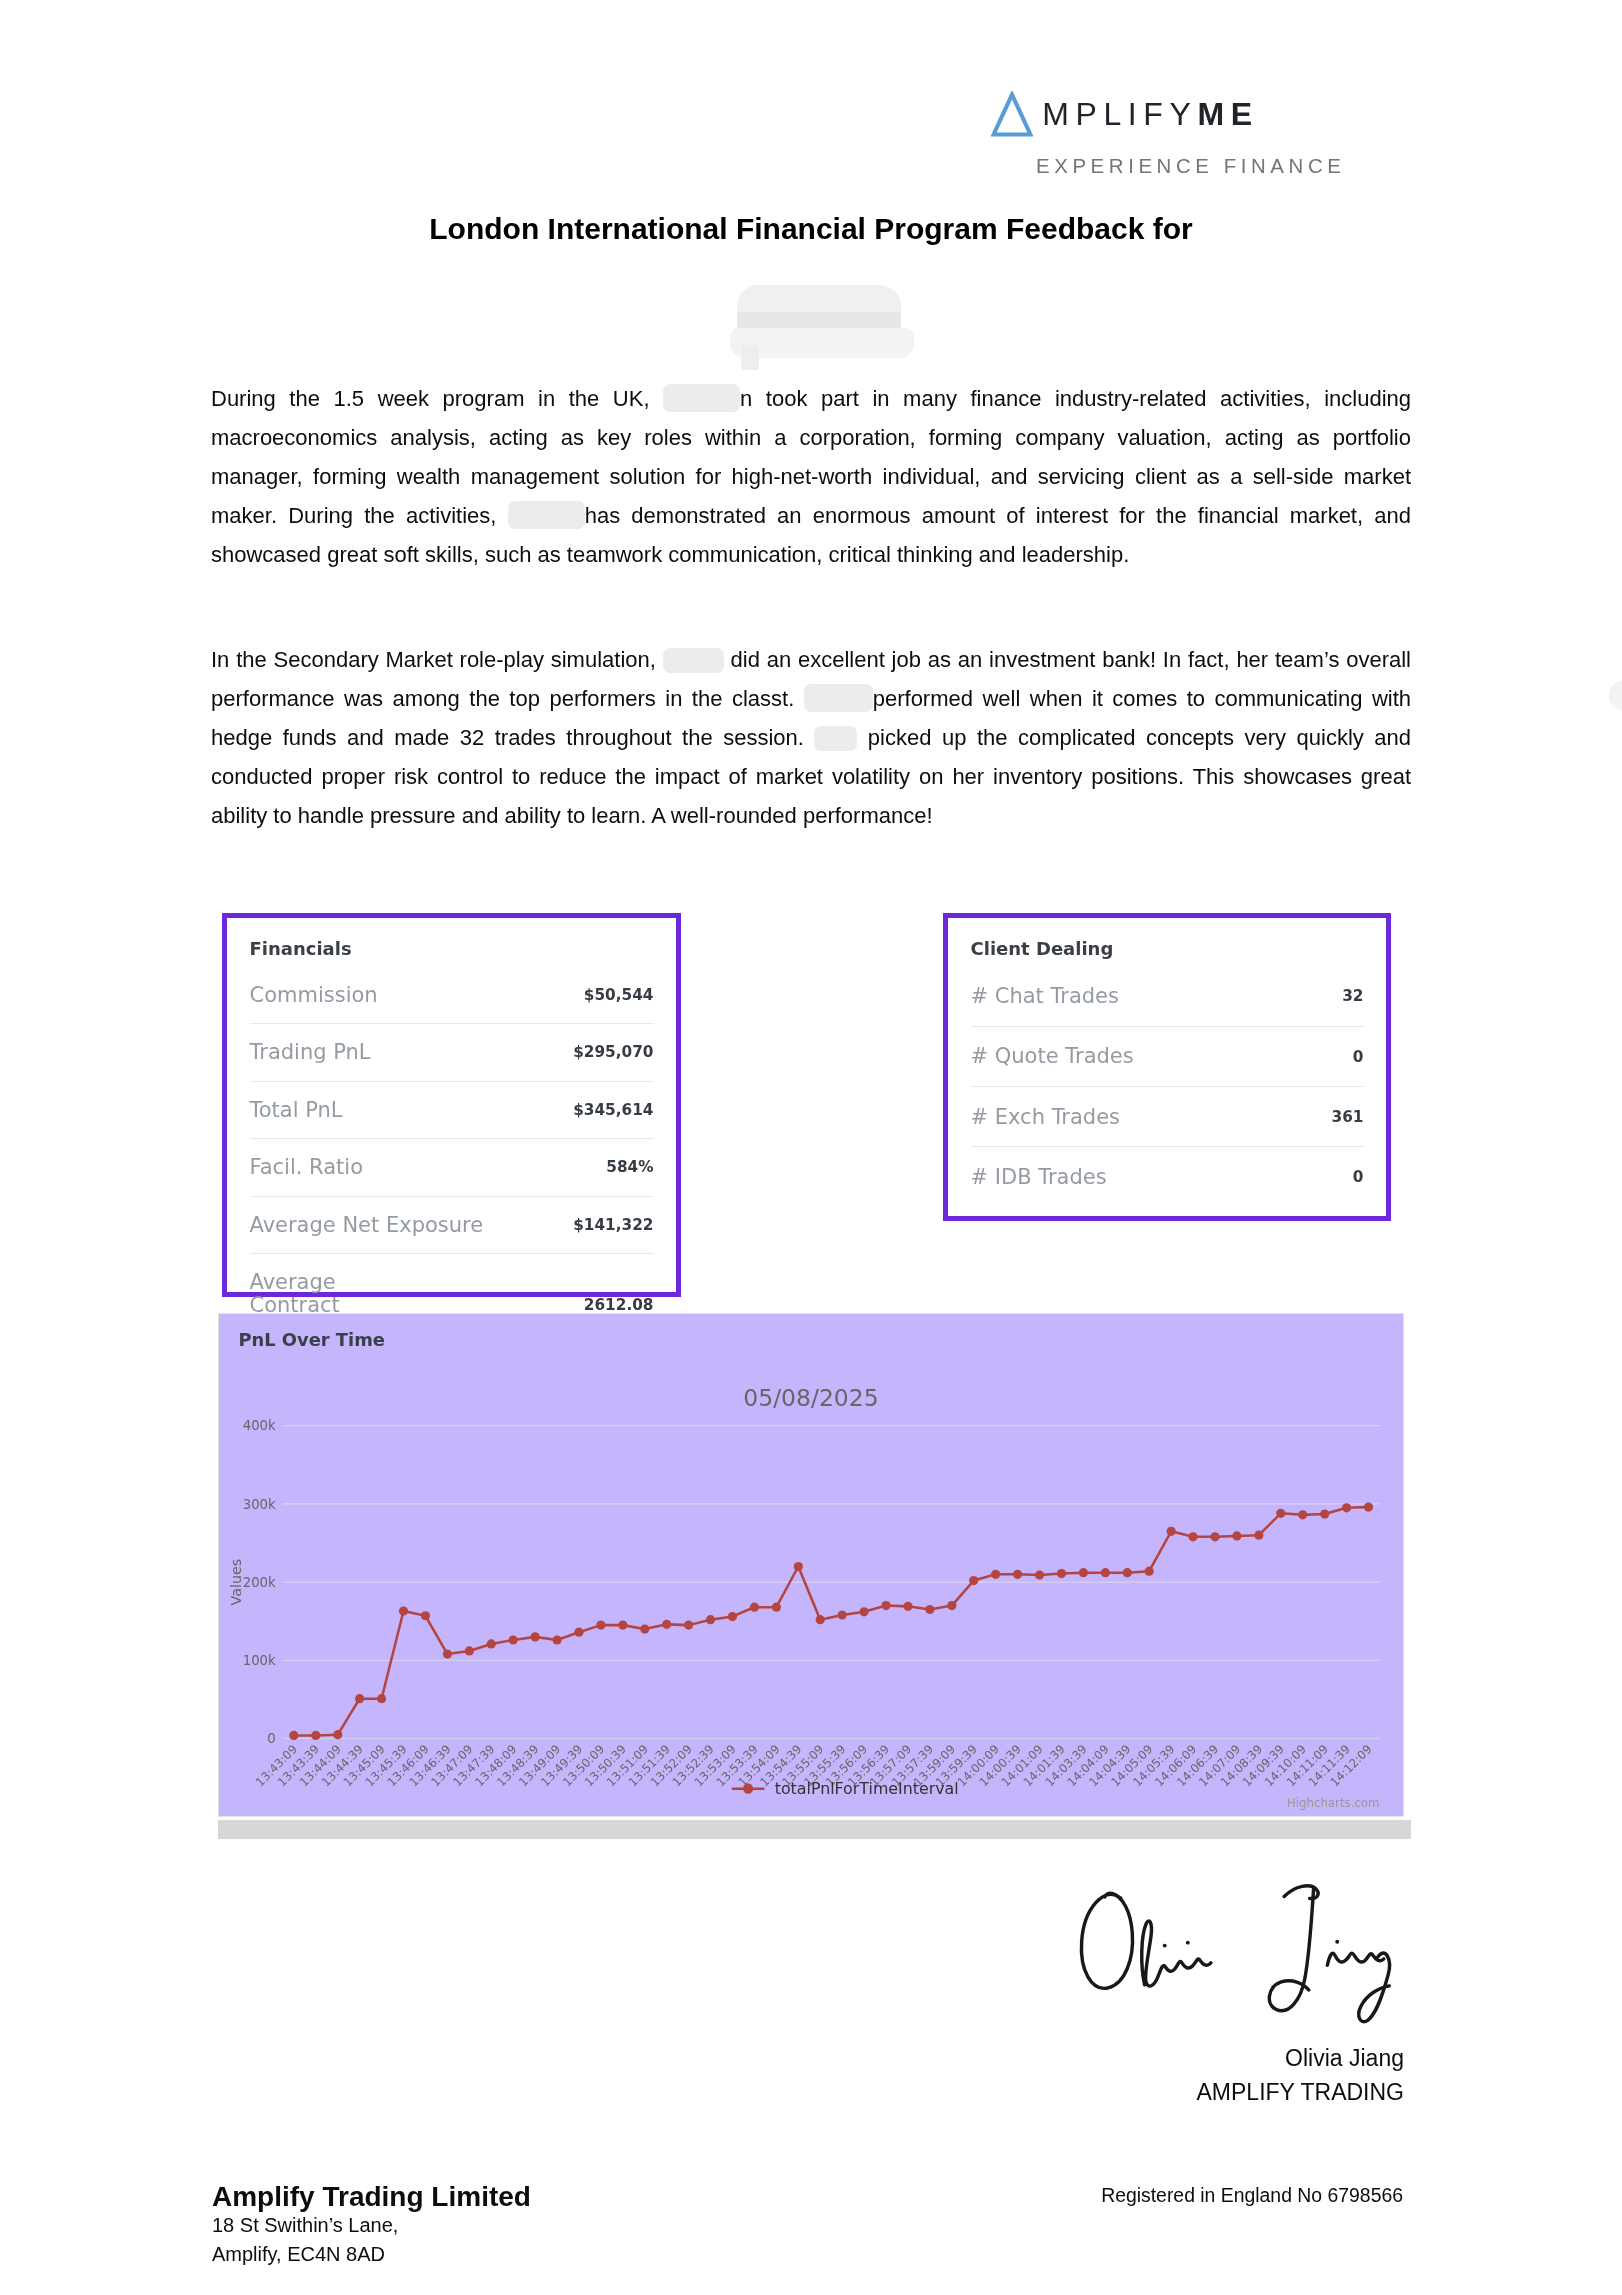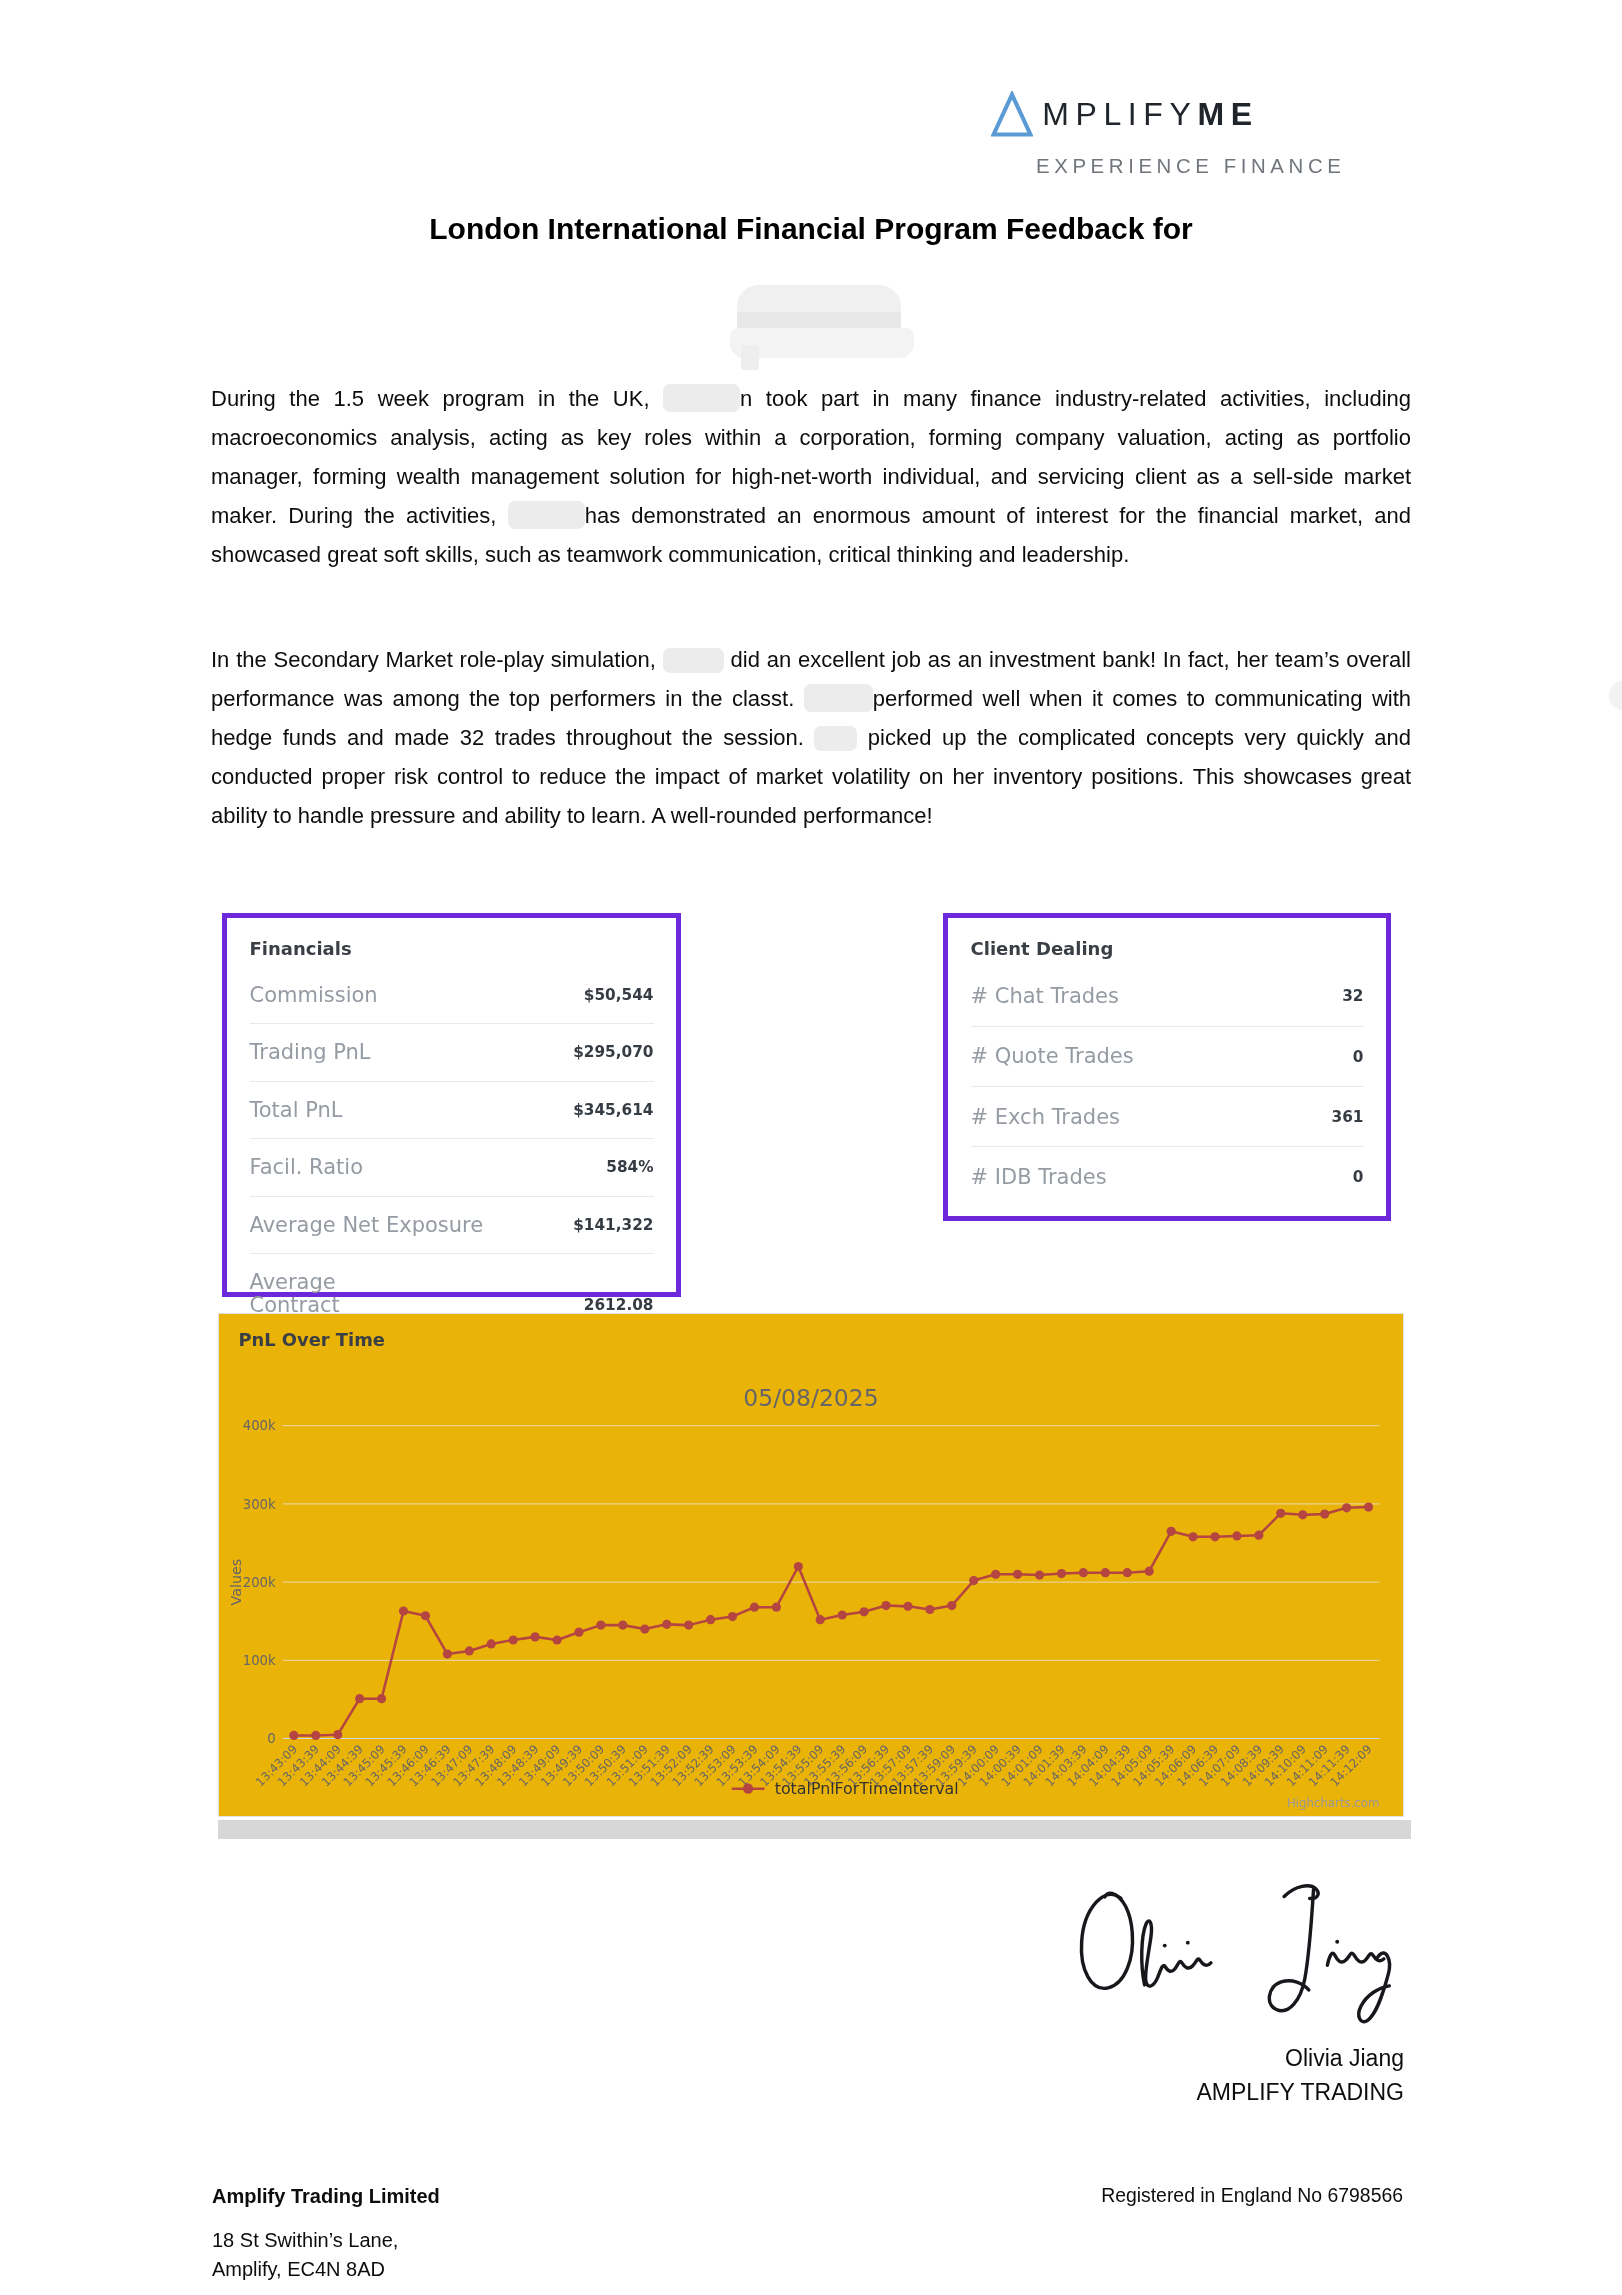--- a/index.html
+++ b/index.html
@@ -38,29 +38,29 @@
   .metric-row { display:flex; justify-content:space-between; align-items:center;
     padding:15.3px 0; border-bottom:0.5px solid #e9e9e9; }
   .metric-row:last-child { border-bottom:none; }
   .metric-label { font-size:21px; color:#959ba3; max-width:235px; line-height:22.5px; }
   .metric-value { font-size:15.3px; font-weight:bold; color:#363c44; text-align:right; }
   #financials-card .metric-row { padding:17px 0; }
   #client-card .metric-row { padding:18.4px 0; }
   .wrap-label { width:169px; }
   
   #chart-card { position:absolute; left:218px; top:1313px; width:1186px; height:504px;
-    background:#eab308; border:1px solid #e3e3e3; }
+    background:#c4b5fd; border:1px solid #e3e3e3; }
   #chart-shadow { position:absolute; left:218px; top:1820px; width:1193px; height:19.4px; background:#d7d7d7; }
   
   .sig-image { position:absolute; left:1062px; top:1867px; width:344px; height:169px; }
   .sig-block { position:absolute; left:716px; top:2041px; width:688px; text-align:right;
     font-size:23px; line-height:34px; color:#0d0d0d; }
   
   .footer-left { position:absolute; left:212px; top:2182px; font-size:20px; line-height:29px; color:#0d0d0d; }
-  .footer-left .company { font-size:20px; font-weight:bold; margin-bottom:15px; }
+  .footer-left .company { font-size:28px; font-weight:bold; margin-bottom:0; }
   .footer-right { position:absolute; left:869px; top:2184px; width:534px; text-align:right;
     font-size:19.4px; color:#0d0d0d; }
   
   .edge-artifact { position:absolute; left:1609px; top:680px; width:22.5px; height:31px;
     background:#f3f3f3; border-radius:15.3px 0 0 15.3px; }
   svg text { font-family:"DejaVu Sans", sans-serif; }
 </style>
 </head>
 <body>
 

